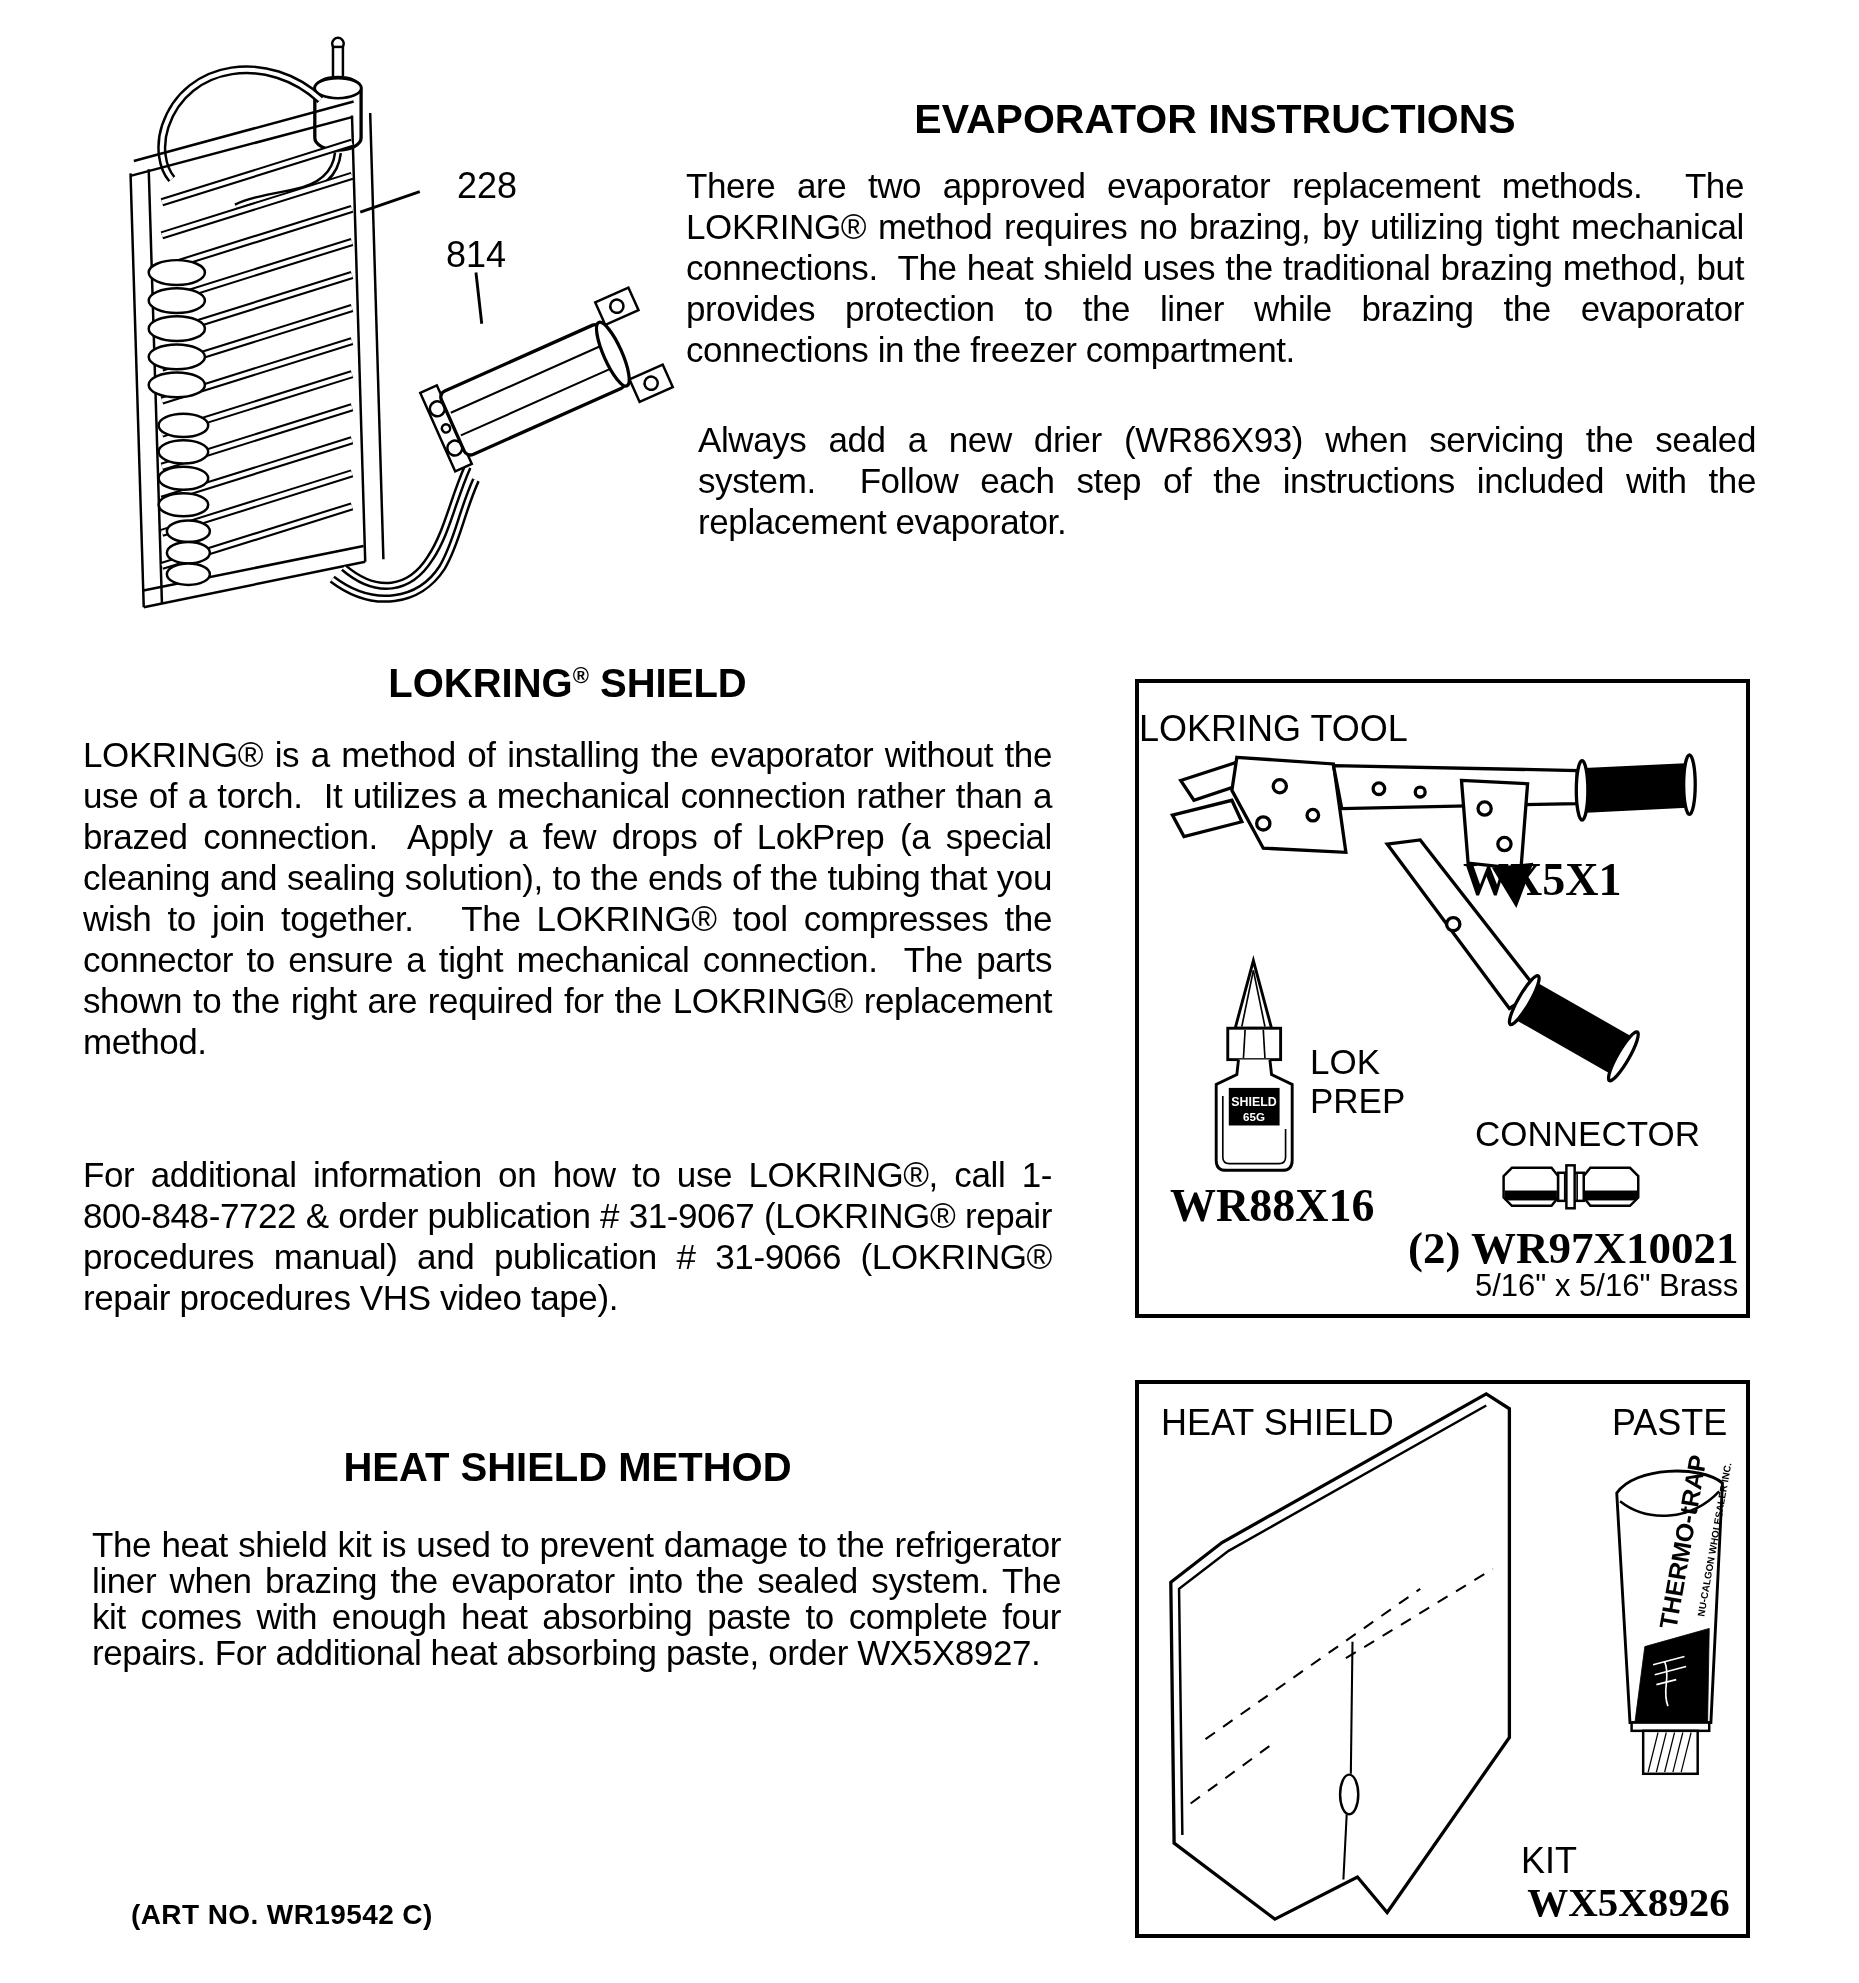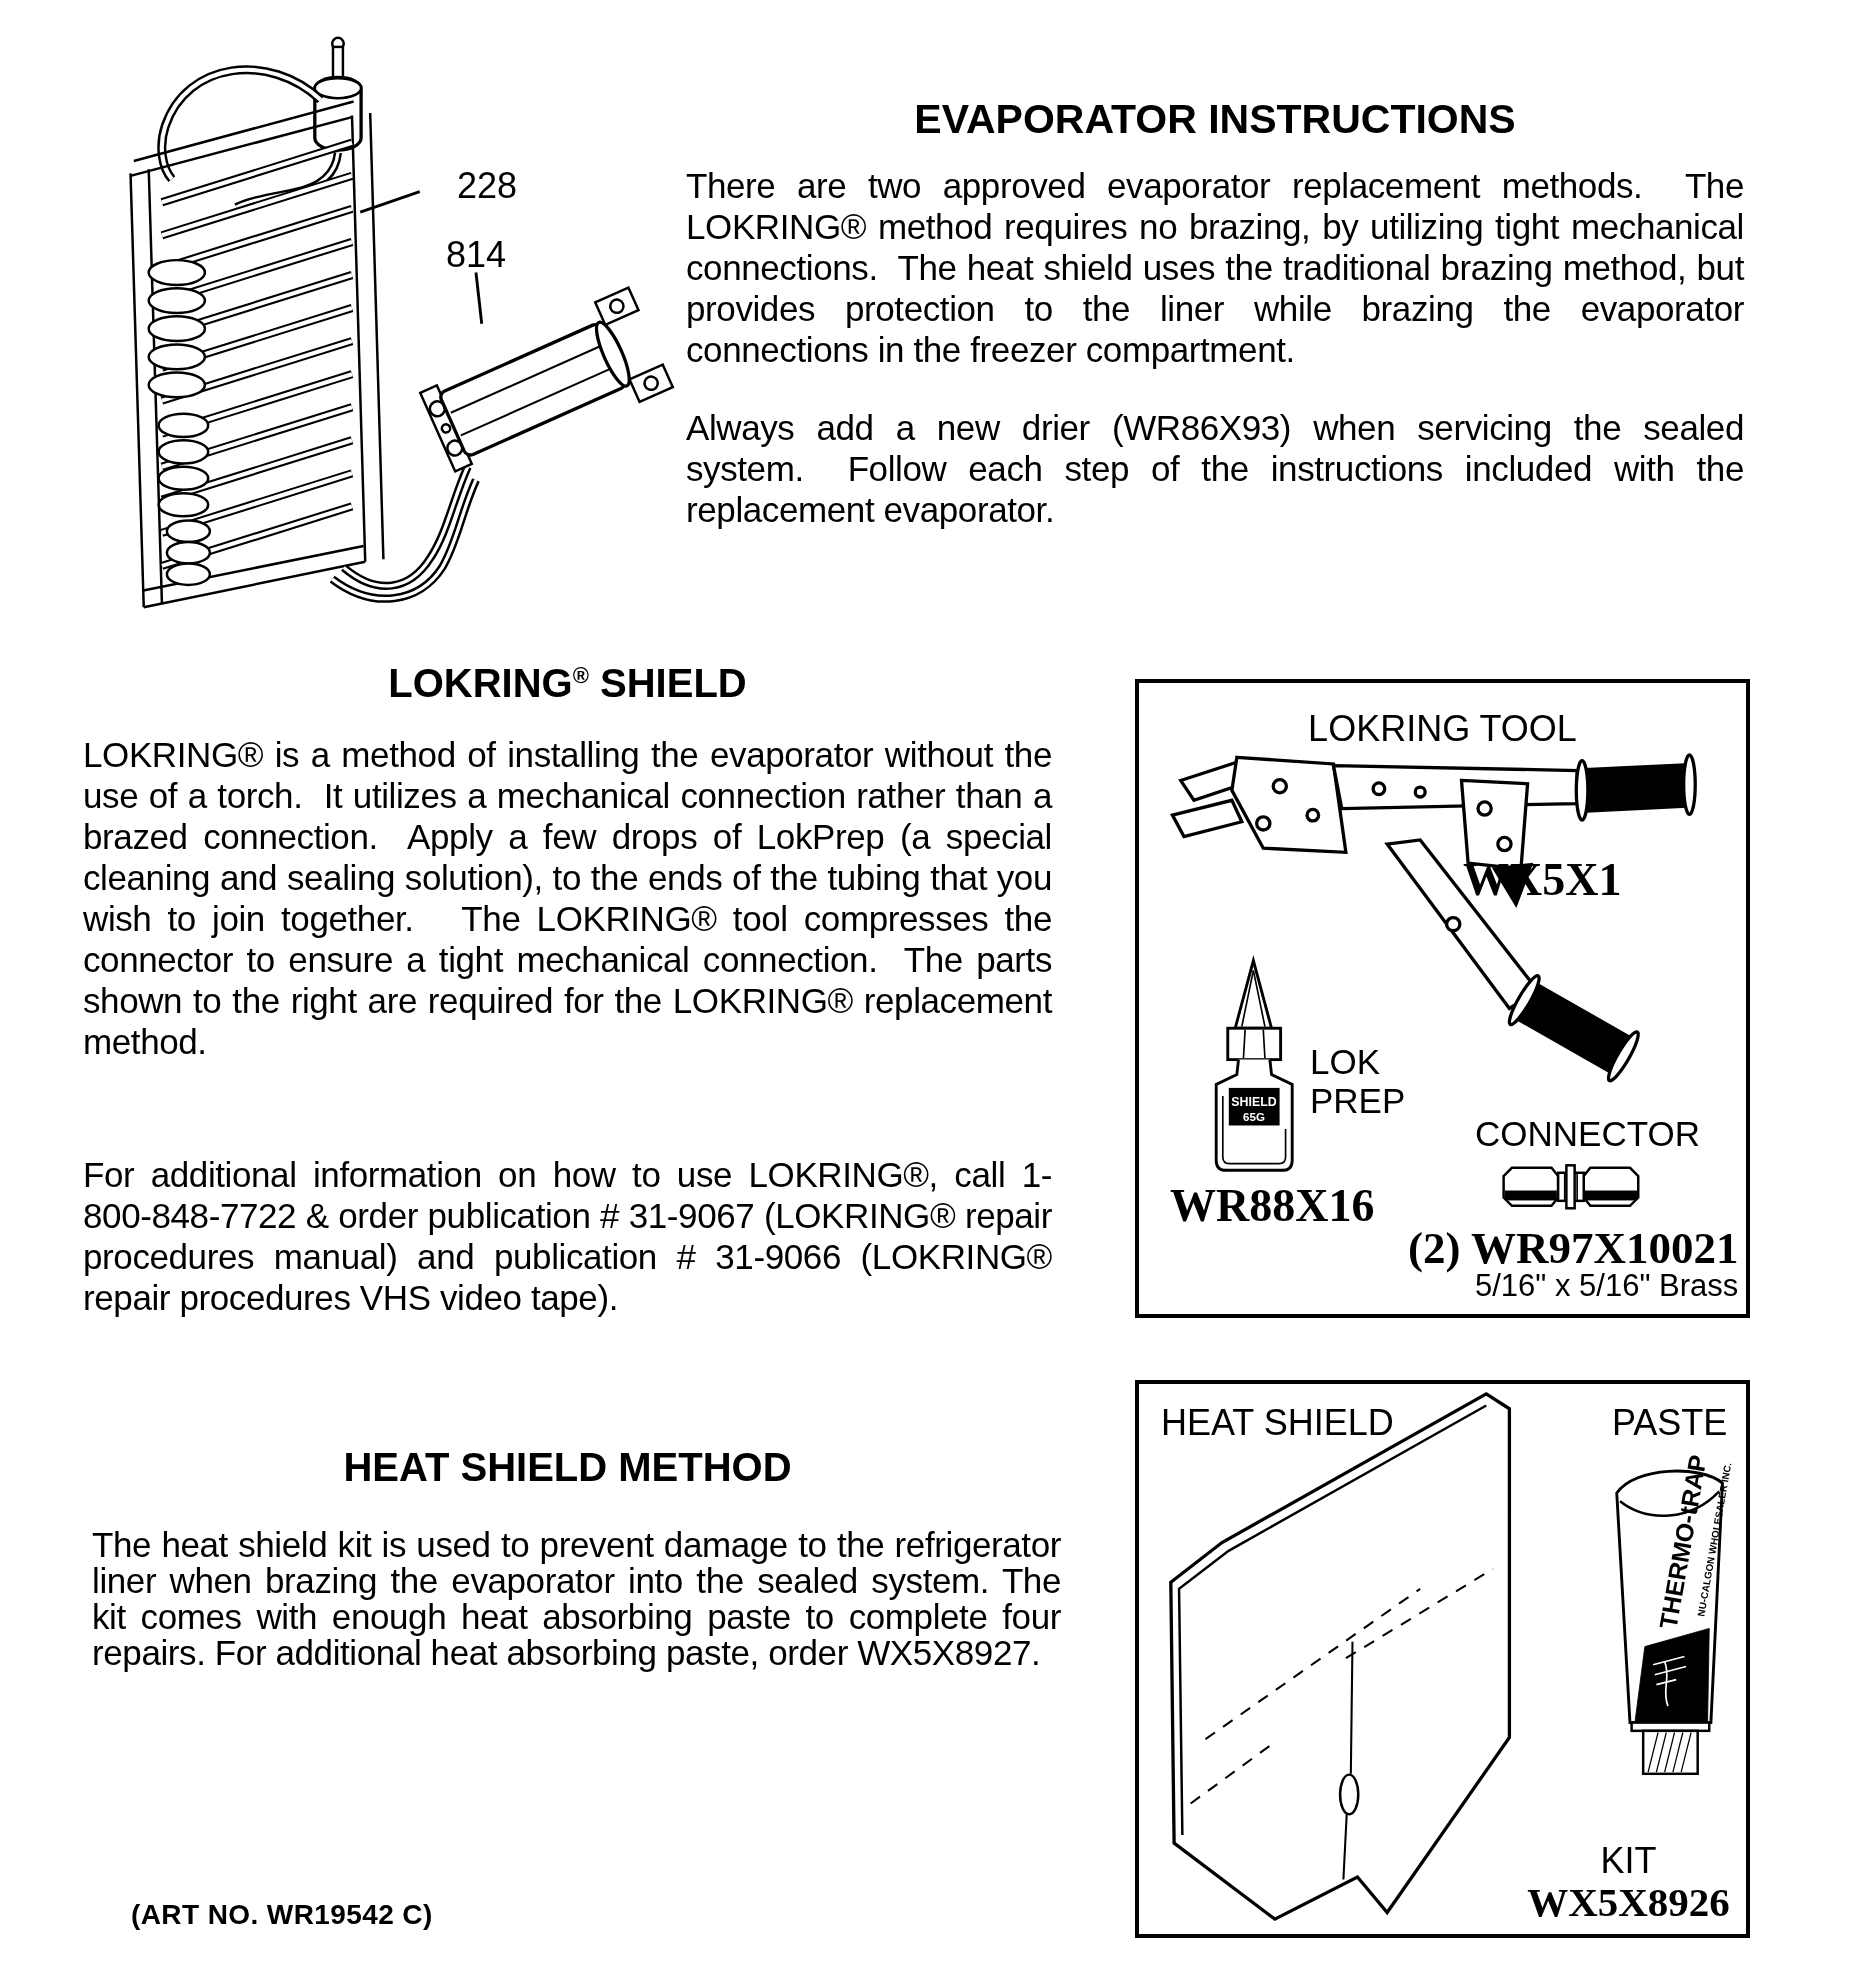--- a/index.html
+++ b/index.html
@@ -18,21 +18,21 @@
     letter-spacing:0;
   }
   .main-title { font-size:41px; }
   sup.reg { font-size:55%; vertical-align:super; }
   
   .part-box {
     position:absolute; left:1135px; width:607px; border:4.1px solid #000; background:#fff;
   }
   .box-label { position:absolute; font-size:35px; letter-spacing:0; white-space:nowrap; }
   .part-num { position:absolute; font-weight:bold; white-space:nowrap;font-family:Liberation Serif, serif; }
-  .centered { text-align:center; }
+  .centered { text-align:left; }
   .callout { position:absolute; font-size:36px; letter-spacing:0; }
   .bottle-text { position:absolute; color:#fff; font-weight:bold; text-align:center; width:48px; }
   .footer-art { position:absolute; font-weight:bold; font-size:28px; letter-spacing:0.4px; }
   svg { position:absolute; overflow:visible; }
   svg * { vector-effect:none; }
 </style>
 </head>
 <body>
 
 <div class="page">
@@ -128,21 +128,21 @@
 
       <line x1="412" y1="187" x2="340" y2="212" stroke-width="3.5"></line>
       <line x1="480" y1="285" x2="487" y2="347" stroke-width="3.5"></line>
     </g>
   </svg>
   <div class="callout" style="left:420px; top:165px;margin-left:37px;">228</div>
   <div class="callout" style="left:446px; top:234px;">814</div>
 
   <div class="sec-title main-title" style="left:686px; top:96px; width:1058px;">EVAPORATOR INSTRUCTIONS</div>
   <p class="bt" style="left:686px; top:165px; width:1058px; margin:0; line-height:41px;">There are two approved evaporator replacement methods.  The LOKRING® method requires no brazing, by utilizing tight mechanical connections.  The heat shield uses the traditional brazing method, but provides protection to the liner while brazing the evaporator connections in the freezer compartment.</p>
-  <p class="bt" style="left:686px; top:407px; width:1058px; margin:0; line-height:41px;">Always add a new drier (WR86X93) when servicing the sealed system.  Follow each step of the instructions included with the replacement evaporator.</p>
+  <p class="bt" style="left:686px; top:407px; width:1058px; margin:12px; line-height:41px;">Always add a new drier (WR86X93) when servicing the sealed system.  Follow each step of the instructions included with the replacement evaporator.</p>
 
   <div class="sec-title" style="left:83px; top:661px; width:969px;">
     <span>LOKRING</span><sup class="reg">®</sup><span> SHIELD</span>
   </div>
   <p class="bt" style="left:83px; top:734px; width:969px; margin:0;">LOKRING® is a method of installing the evaporator without the use of a torch.  It utilizes a mechanical connection rather than a brazed connection.  Apply a few drops of LokPrep (a special cleaning and sealing solution), to the ends of the tubing that you wish to join together.   The LOKRING® tool compresses the connector to ensure a tight mechanical connection.  The parts shown to the right are required for the LOKRING® replacement method.</p>
   <p class="bt" style="left:83px; top:1154px; width:969px; margin:0;">For additional information on how to use LOKRING®, call 1-800-848-7722 &amp; order publication # 31-9067 (LOKRING® repair procedures manual) and publication # 31-9066 (LOKRING® repair procedures VHS video tape).</p>
 
   <div class="sec-title" style="left:83px; top:1445px; width:969px;">HEAT SHIELD METHOD</div>
   <p class="bt" style="left:83px; top:1518px; width:969px; margin:9px; line-height:36px;">The heat shield kit is used to prevent damage to the refrigerator liner when brazing the evaporator into the sealed system. The kit comes with enough heat absorbing paste to complete four repairs. For additional heat absorbing paste, order WX5X8927.</p>
 

